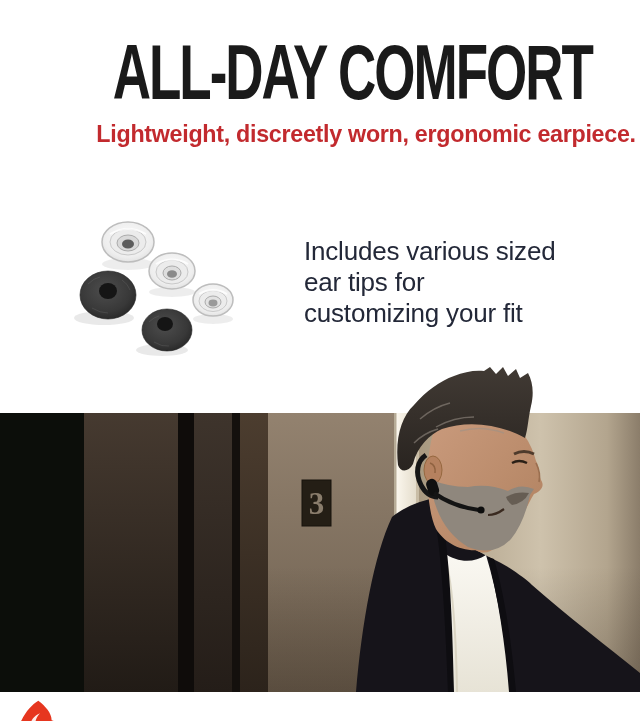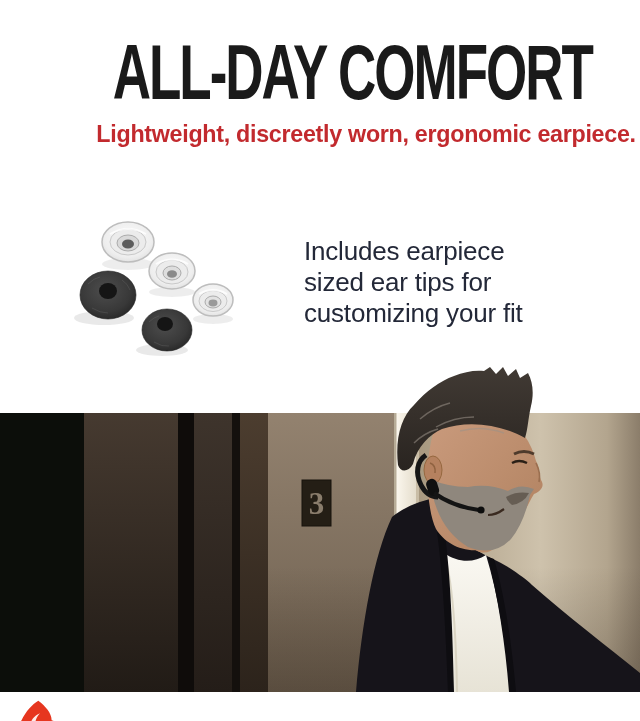--- a/index.html
+++ b/index.html
@@ -120,21 +120,21 @@
       <ellipse cx="111" cy="128" rx="25" ry="21" fill="url(#foamGrad)"></ellipse>
       <ellipse cx="109" cy="122" rx="8" ry="7" fill="#151515"></ellipse>
       <ellipse cx="111" cy="128" rx="25" ry="21" fill="none" stroke="#222" stroke-width="1" opacity="0.6"></ellipse>
       <g opacity="0.35" stroke="#777" stroke-width="0.8" fill="none">
         <path d="M93 120 q5 -5 10 -6"></path>
           <path d="M98 140 q8 5 15 4"></path>
       </g>
     </g>
   </svg>
 
-  <div class="feature-text">Includes earpiece sized ear tips for customizing your fit</div>
+  <div class="feature-text">Includes various sized ear tips for customizing your fit</div>
 
   <svg class="photo" viewBox="0 0 640 325">
     <defs>
       <linearGradient id="doorGrad" x1="0" y1="0" x2="0" y2="1">
         <stop offset="0%" stop-color="#463a30"></stop>
           <stop offset="100%" stop-color="#211b16"></stop>
       </linearGradient>
       <linearGradient id="doorGrad2" x1="0" y1="0" x2="0" y2="1">
         <stop offset="0%" stop-color="#3e342c"></stop>
           <stop offset="100%" stop-color="#241d18"></stop>

